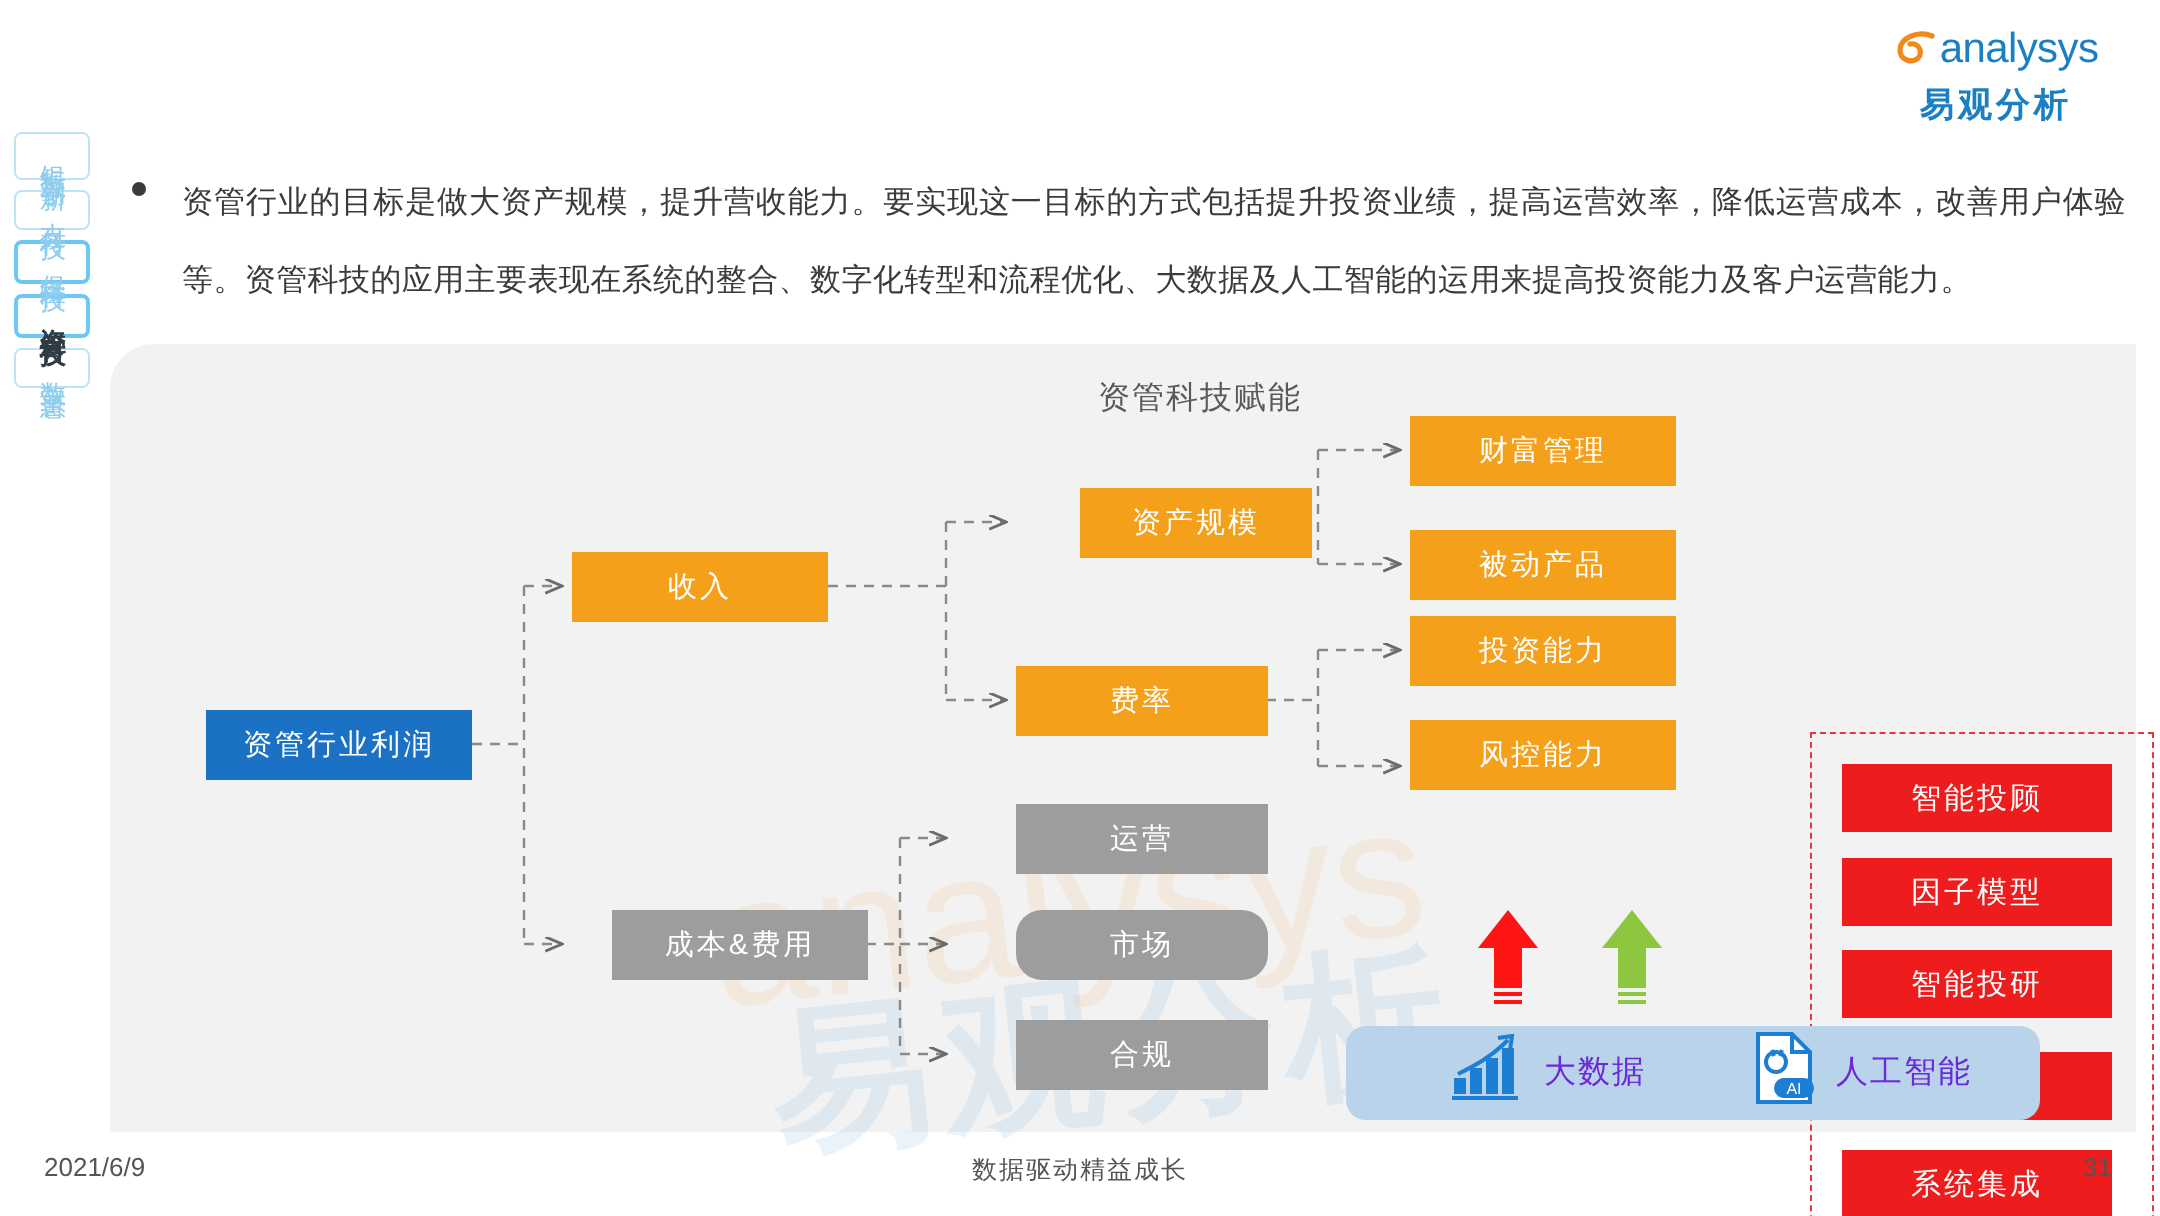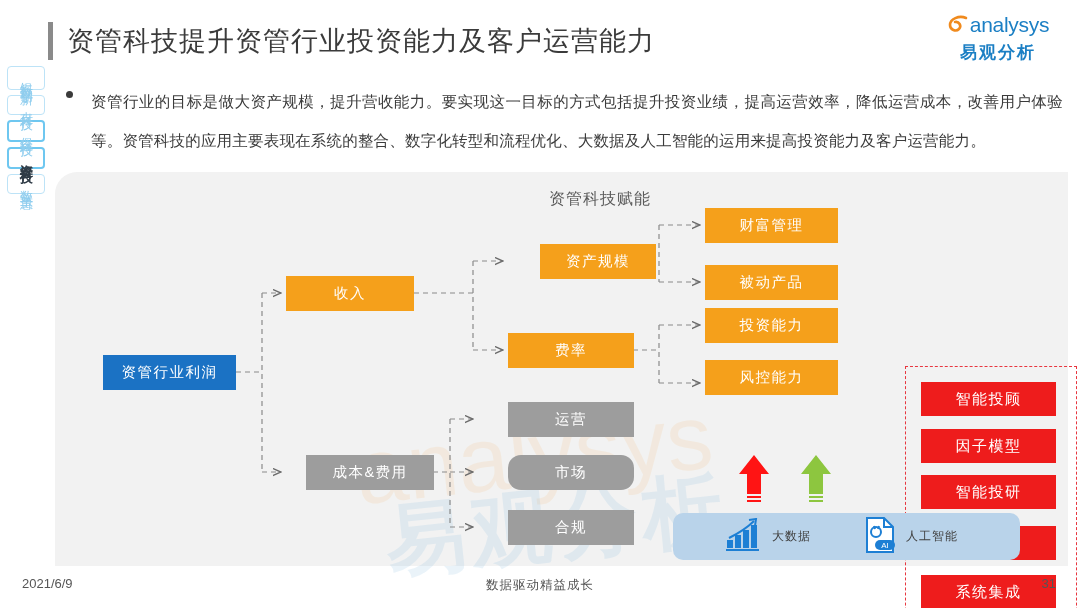--- a/index.html
+++ b/index.html
@@ -66,40 +66,36 @@
   .red-zone { position:absolute; left:850px; top:194px; width:172px; height:300px;
               border:1.6px dashed #e8363f; }
 
   
   .up-arrow { position:absolute; width:32px; height:52px; }
 
   
   .blue-card { position:absolute; left:673px; top:513px; width:347px; height:47px;
                background:#b9d3ea; border-radius:10px; display:flex; align-items:center; }
   .bc-cell { display:flex; align-items:center; }
-  .bc-label { font-size:12px; color:#404040; letter-spacing:1px; margin-left:9px; }
+  .bc-label { font-size:16px; color:#6d28d9; letter-spacing:1px; margin-left:9px; }
 
   
   .links { position:absolute; left:0; top:0; width:1013px; height:394px; pointer-events:none; }
 
   
   .footer { position:absolute; left:0; bottom:0; width:1080px; height:40px; }
   .f-left  { position:absolute; left:22px; top:8px; font-size:13px; color:#555; }
   .f-mid   { position:absolute; left:0; top:9px; width:1080px; text-align:center; font-size:12.5px; color:#555; letter-spacing:1px;}
   .f-right { position:absolute; right:24px; top:8px; font-size:13px; color:#555; }
 </style>
 </head>
 <body>
 
 <div id="page">
 
-  <div class="title-bar">
-    <div class="title-accent"></div>
-    <div class="title-text">资管科技提升资管行业投资能力及客户运营能力</div>
-  </div>
 
   <div class="logo">
     <div class="logo-row">
       <span class="logo-swoosh">
         <svg width="22" height="22" viewBox="0 0 22 22">
           <path d="M19 4 C12 1, 3 5, 3 11 C3 16, 9 18, 12 15 C15 12, 12 7, 8 8" fill="none" stroke="#f08a1d" stroke-width="2.6" stroke-linecap="round"></path>
         </svg>
       </span>
       <span class="logo-word">analysys</span>
     </div>

